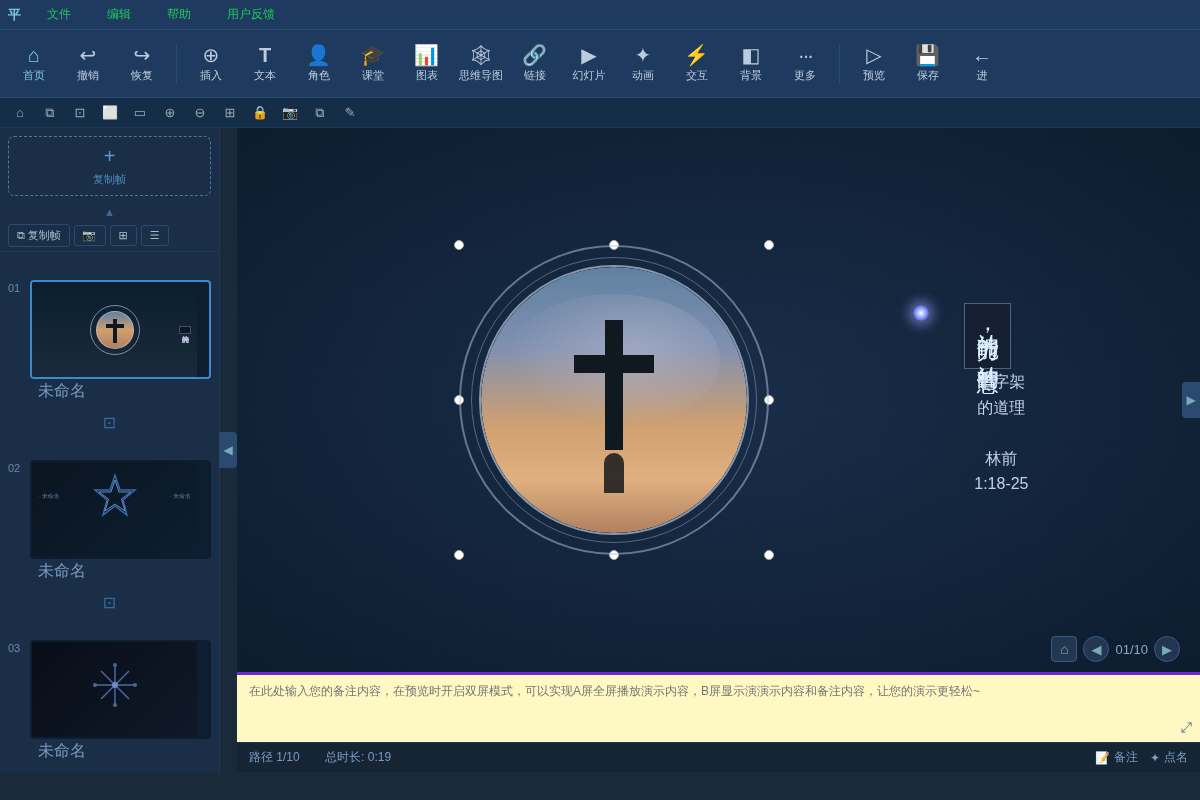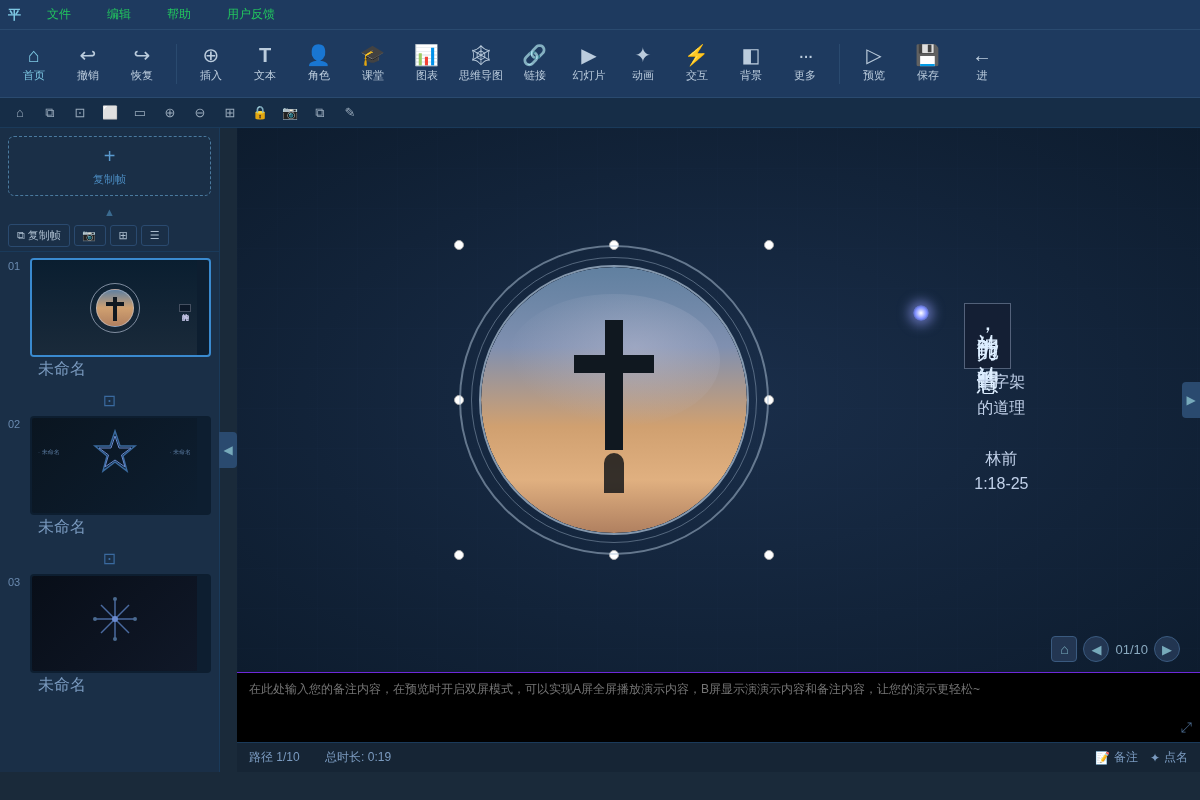--- a/index.html
+++ b/index.html
@@ -142,20 +142,21 @@
       overflow: hidden;
     }
     .slide-label {
       font-size: 16px;
       color: #7a9abf;
       padding: 2px 8px 4px 8px;
       text-align: left;
     }
     .slide-section {
       position: relative;
+      margin-top: 22px;
     }
     .slide-add-below {
       height: 20px;
       display: flex;
       align-items: center;
       justify-content: center;
       margin: 0 30px;
     }
     .slide-add-below .add-icon {
       color: #3a6a9f; font-size: 16px; cursor: pointer;
@@ -309,22 +310,22 @@
       width: 10px;
       height: 10px;
       border-radius: 50%;
       background: white;
       border: 1px solid #aaa;
     }
 
     
     #notes-area {
       height: 70px;
-      background: #000000;
-      border-top: 1px solid #6d28d9;
+      background: #fef9c3;
+      border-top: 3px solid #6d28d9;
       padding: 8px 12px;
       position: relative;
     }
     #notes-area textarea {
       width: 100%;
       height: 50px;
       background: transparent;
       border: none;
       color: #6a8aaf;
       font-size: 12px;

